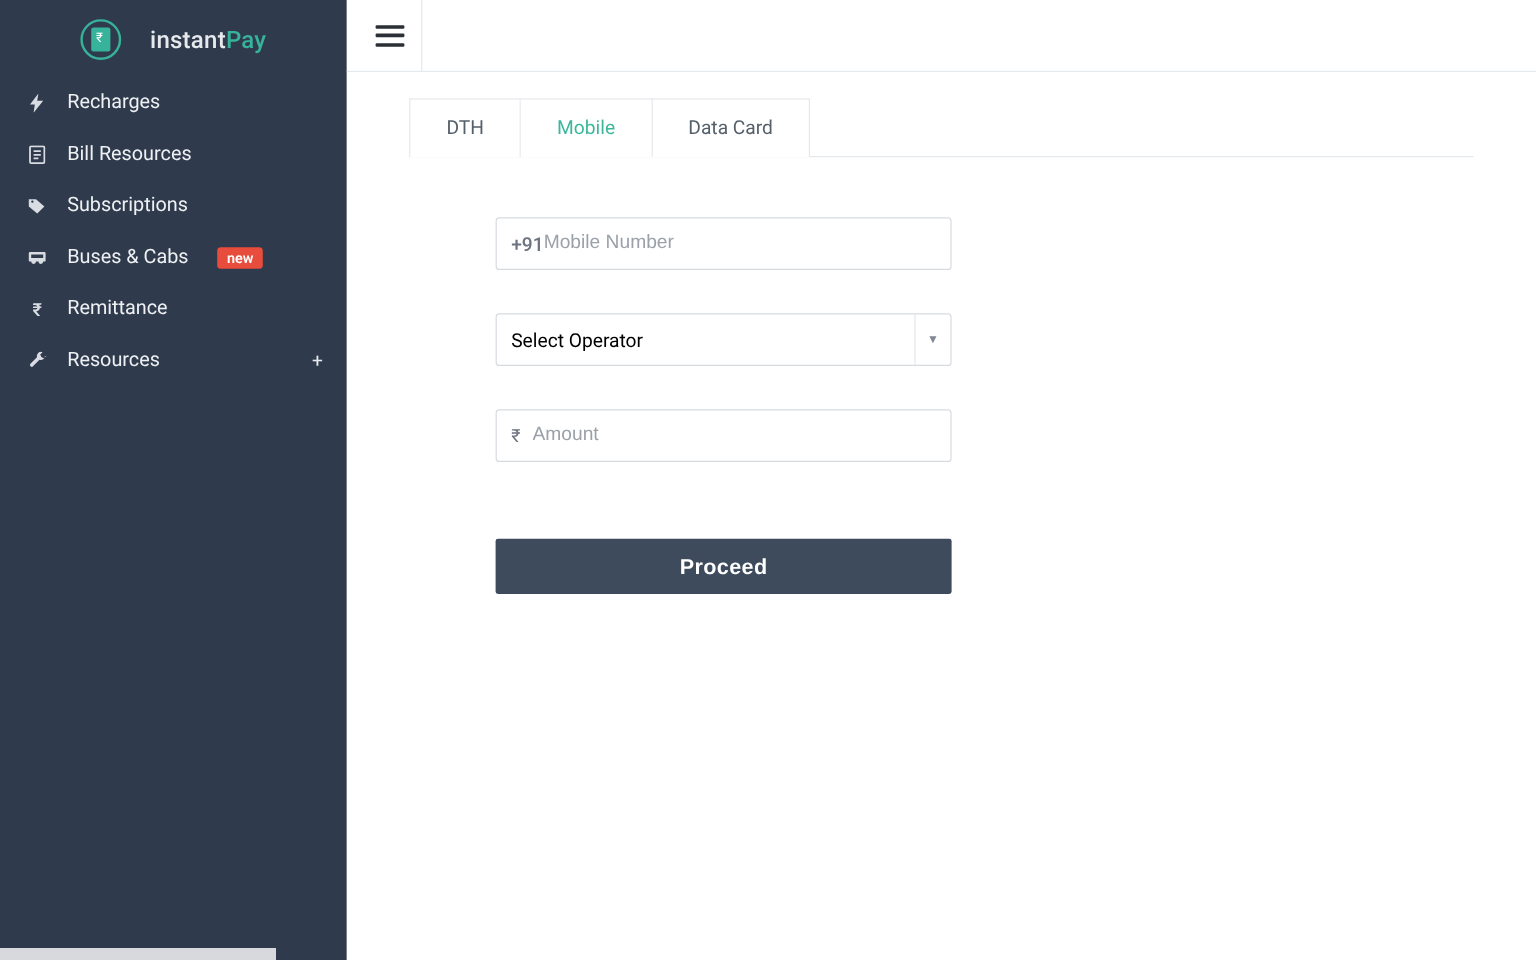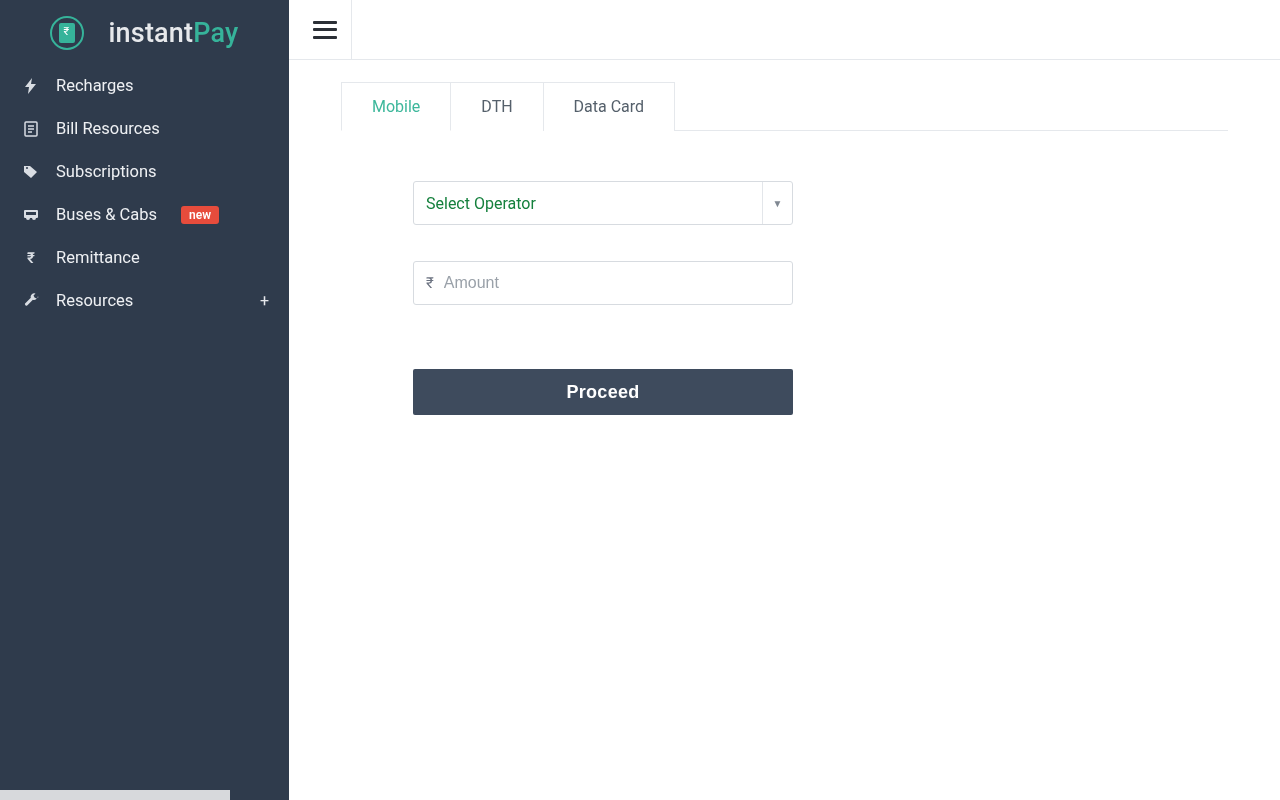--- a/index.html
+++ b/index.html
@@ -54,21 +54,21 @@
   }
   .logo-glyph::after {
     content: "₹";
     color: #fff;
     font-size: 11px;
     position: absolute;
     top: 2px;
     left: 4px;
   }
   .logo-text {
-    font-size: 27px;
+    font-size: 20px;
     font-weight: 500;
     color: #e7e9ec;
     letter-spacing: 0.2px;
     margin-left: 20px;
   }
   .logo-text .accent { color: #36b39a; font-weight: 500; }
   .nav {
     list-style: none;
     padding-top: 8px;
   }
@@ -198,21 +198,21 @@
     flex: 1;
     color: #333;
     background: transparent;
   }
   .field input::placeholder { color: #9aa1a9; }
   .select-field {
     justify-content: space-between;
     cursor: pointer;
   }
   .select-text {
-    color: #15803d;
+    color: #000000;
     font-size: 16px;
   }
   .select-caret {
     width: 30px;
     height: 100%;
     display: flex;
     align-items: center;
     justify-content: center;
     border-left: 1px solid #e3e6ea;
     margin-right: -12px;
@@ -316,26 +316,30 @@
     <div class="topbar">
       <div class="hamburger">
         <span></span>
           <span></span>
           <span></span>
       </div>
     </div>
 
     <div class="content">
       <div class="tabs">
+        <div class="tab">DTH</div>
         <div class="tab active">Mobile</div>
-        <div class="tab">DTH</div>
         <div class="tab">Data Card</div>
       </div>
 
       <div class="form-area">
+        <div class="field">
+          <span class="prefix">+91</span>
+          <input type="text" placeholder="Mobile Number" style="">
+        </div>
 
         <div class="field select-field">
           <span class="select-text">Select Operator</span>
           <span class="select-caret">▼</span>
         </div>
 
         <div class="field">
           <span class="prefix-symbol">₹</span>
           <input type="text" placeholder="Amount" style="">
         </div>

